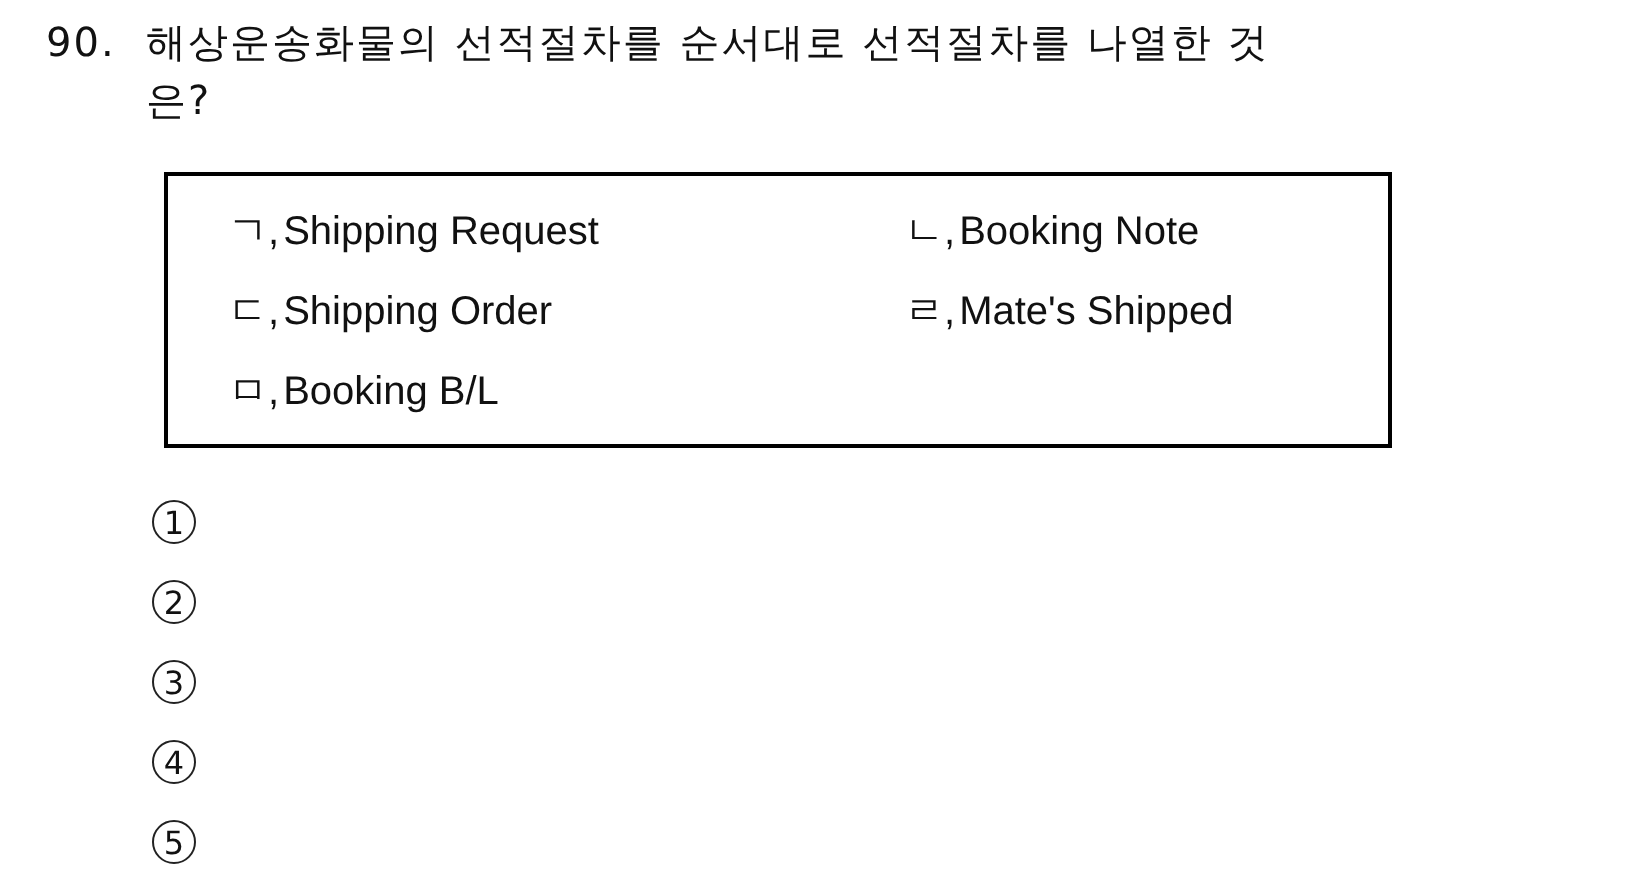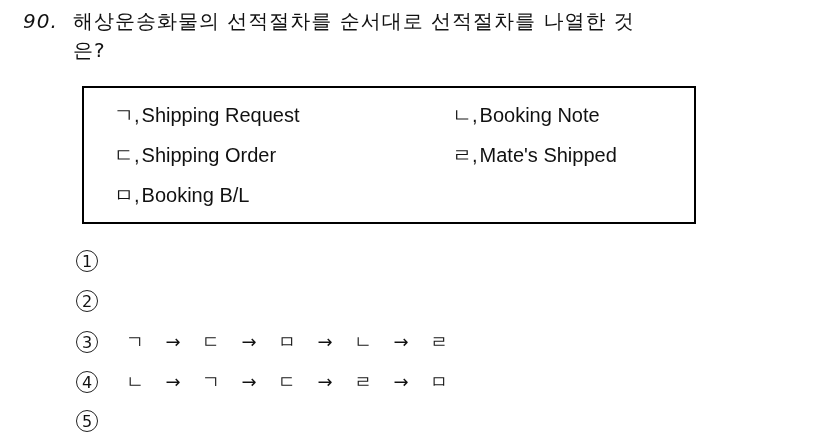--- a/index.html
+++ b/index.html
@@ -1,21 +1,21 @@
 <!DOCTYPE html>
 <html><head>
 <meta charset="utf-8">
 <style>
   html, body { margin:0; padding:0; background:#ffffff; }
   body { width:826px; height:444px; position:relative; overflow:hidden;
          font-family:"DejaVu Sans", "Liberation Sans", sans-serif; color:#111; }
   .q-line { position:absolute; left:23px; font-size:20px; letter-spacing:1px; white-space:nowrap; }
   #q1 { top:8px; }
   #q2 { top:37px; left:73px; }
-  .qnum { display:inline-block; width:50px;font-style:italic; }
+  .qnum { display:inline-block; width:50px; }
   .box { position:absolute; left:82px; top:86px; width:614px; height:138px;
          border:2px solid #000; box-sizing:border-box; }
   .item { position:absolute; font-size:20px; font-family:"Liberation Sans", sans-serif; white-space:nowrap; }
   .item .jamo { display:inline-block; width:22px; }
   .opt { position:absolute; left:76px; font-size:18px; white-space:nowrap; display:flex; align-items:center; }
   .opt .num { display:inline-block; width:22px; height:22px; border:1.5px solid #222; border-radius:50%;
               font-size:16px; text-align:center; line-height:22px; margin-right:18px; box-sizing:border-box; }
   .opt .seq span { display:inline-block; width:38px; text-align:center; }
 </style>
 </head>
@@ -35,25 +35,19 @@
 </div>
 
 <div class="opt" style="top:250px;">
   <span class="num">1</span>
 </div>
 <div class="opt" style="top:290px;">
   <span class="num">2</span>
 </div>
 <div class="opt" style="top:330px;">
   <span class="num">3</span>
-  <span class="seq">
-    <span>ㄱ</span><span>→</span><span>ㄷ</span><span>→</span><span>ㅁ</span><span>→</span><span>ㄴ</span><span>→</span><span>ㄹ</span>
-  </span>
 </div>
 <div class="opt" style="top:370px;">
   <span class="num">4</span>
-  <span class="seq">
-    <span>ㄴ</span><span>→</span><span>ㄱ</span><span>→</span><span>ㄷ</span><span>→</span><span>ㄹ</span><span>→</span><span>ㅁ</span>
-  </span>
 </div>
 <div class="opt" style="top:410px;">
   <span class="num">5</span>
 </div>
 
 </body></html>

